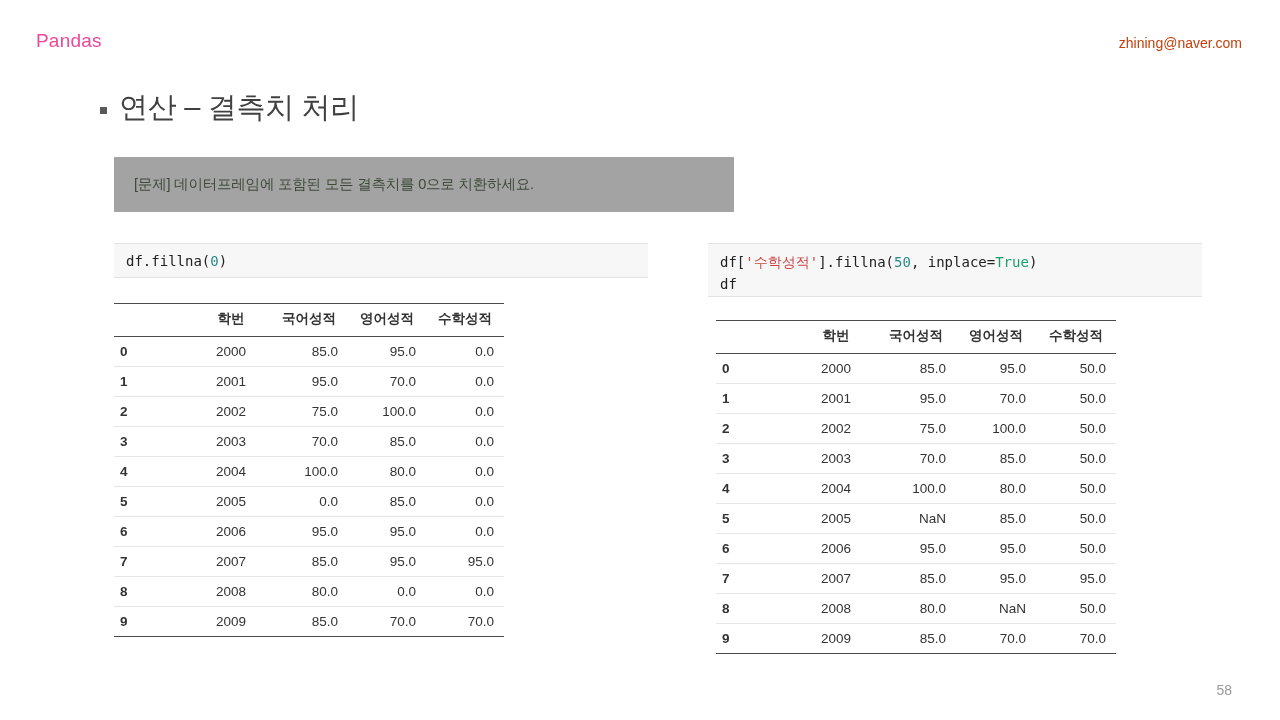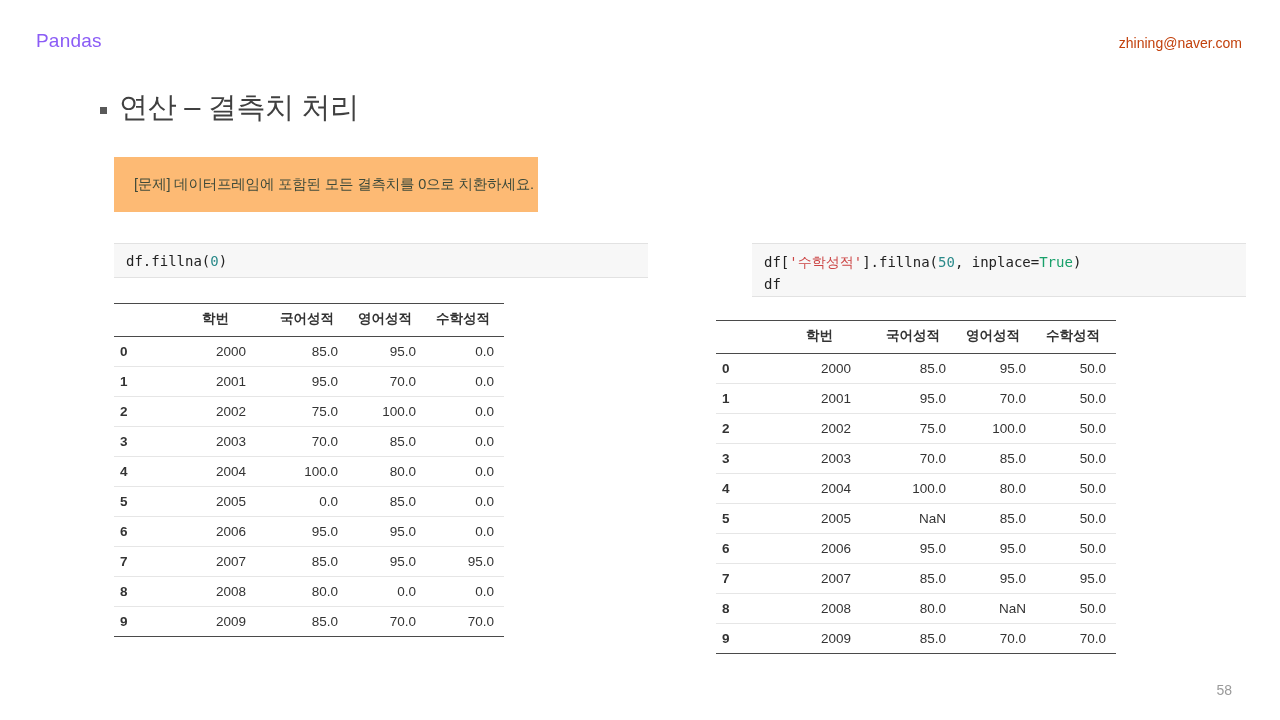--- a/index.html
+++ b/index.html
@@ -15,21 +15,21 @@
     position: relative;
     overflow: hidden;
   }
 
   
   .slide-header {
     position: absolute;
     top: 30px;
     left: 36px;
     font-size: 19px;
-    color: #8b5cf6;
+    color: #ec4899;
     letter-spacing: 0.2px;
   }
   .slide-email {
     position: absolute;
     top: 35px;
     right: 38px;
     font-size: 14px;
     color: #c2410c;
   }
 
@@ -53,23 +53,23 @@
     color: #404040;
     font-weight: normal;
     letter-spacing: -0.3px;
   }
 
   
   .question-box {
     position: absolute;
     top: 157px;
     left: 114px;
-    width: 424px;
+    width: 620px;
     height: 55px;
-    background: #fdba74;
+    background: #a3a3a3;
     display: flex;
     align-items: center;
   }
   .question-text {
     font-size: 14.5px;
     color: #3e4a3a;
     padding-left: 20px;
     letter-spacing: -0.2px;
   }
 
@@ -89,42 +89,42 @@
   }
   #code-left {
     top: 243px;
     left: 114px;
     width: 534px;
     height: 35px;
     padding-top: 7px;
   }
   #code-right {
     top: 243px;
-    left: 752px;
+    left: 708px;
     width: 494px;
     height: 54px;
   }
   .tok-str { color: #cc4444; }
   .tok-num { color: #2a8a8a; }
   .tok-kw  { color: #18a06a; }
   .tok-plain { color: #222222; }
 
   
   .df-table {
     position: absolute;
     border-collapse: collapse;
     font-size: 13.5px;
     color: #333333;
   }
   #table-left { top: 303px; left: 114px; }
   #table-right { top: 320px; left: 716px; }
 
   .df-table thead th {
     font-weight: bold;
-    text-align: left;
+    text-align: center;
     padding: 6px 10px 8px 10px;
     border-bottom: 1.6px solid #4a4a4a;
     border-top: 1.6px solid #4a4a4a;
     white-space: nowrap;
     font-size: 13.5px;
   }
   .df-table thead th.idx-head {
     border-top: 1.6px solid #4a4a4a;
     border-bottom: 1.6px solid #4a4a4a;
   }

